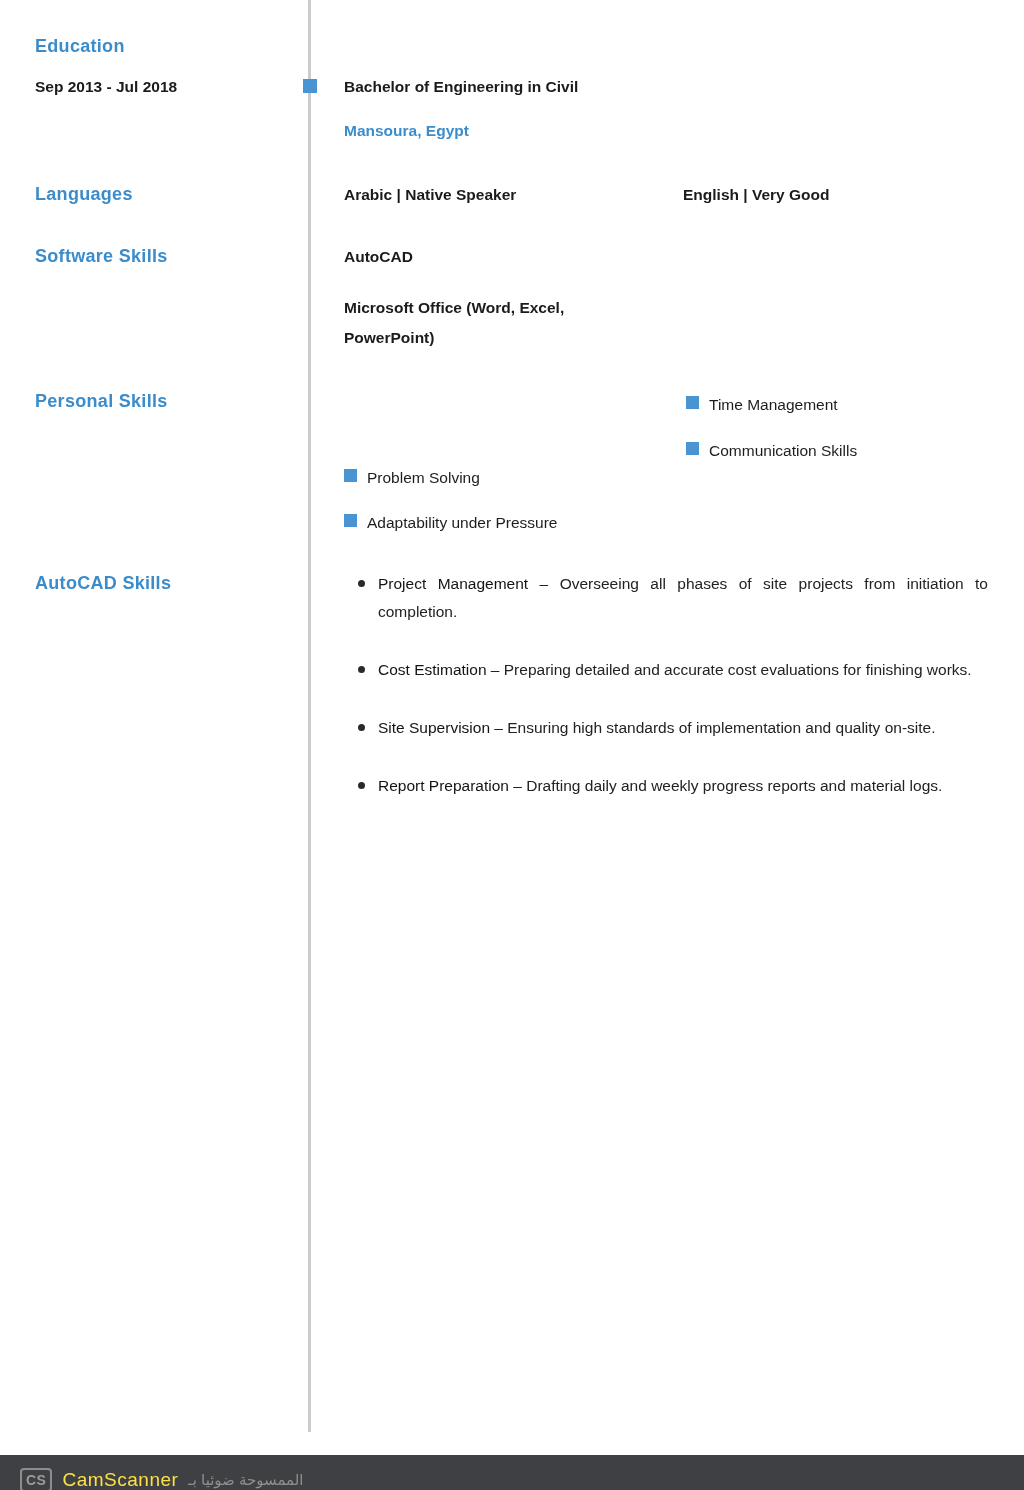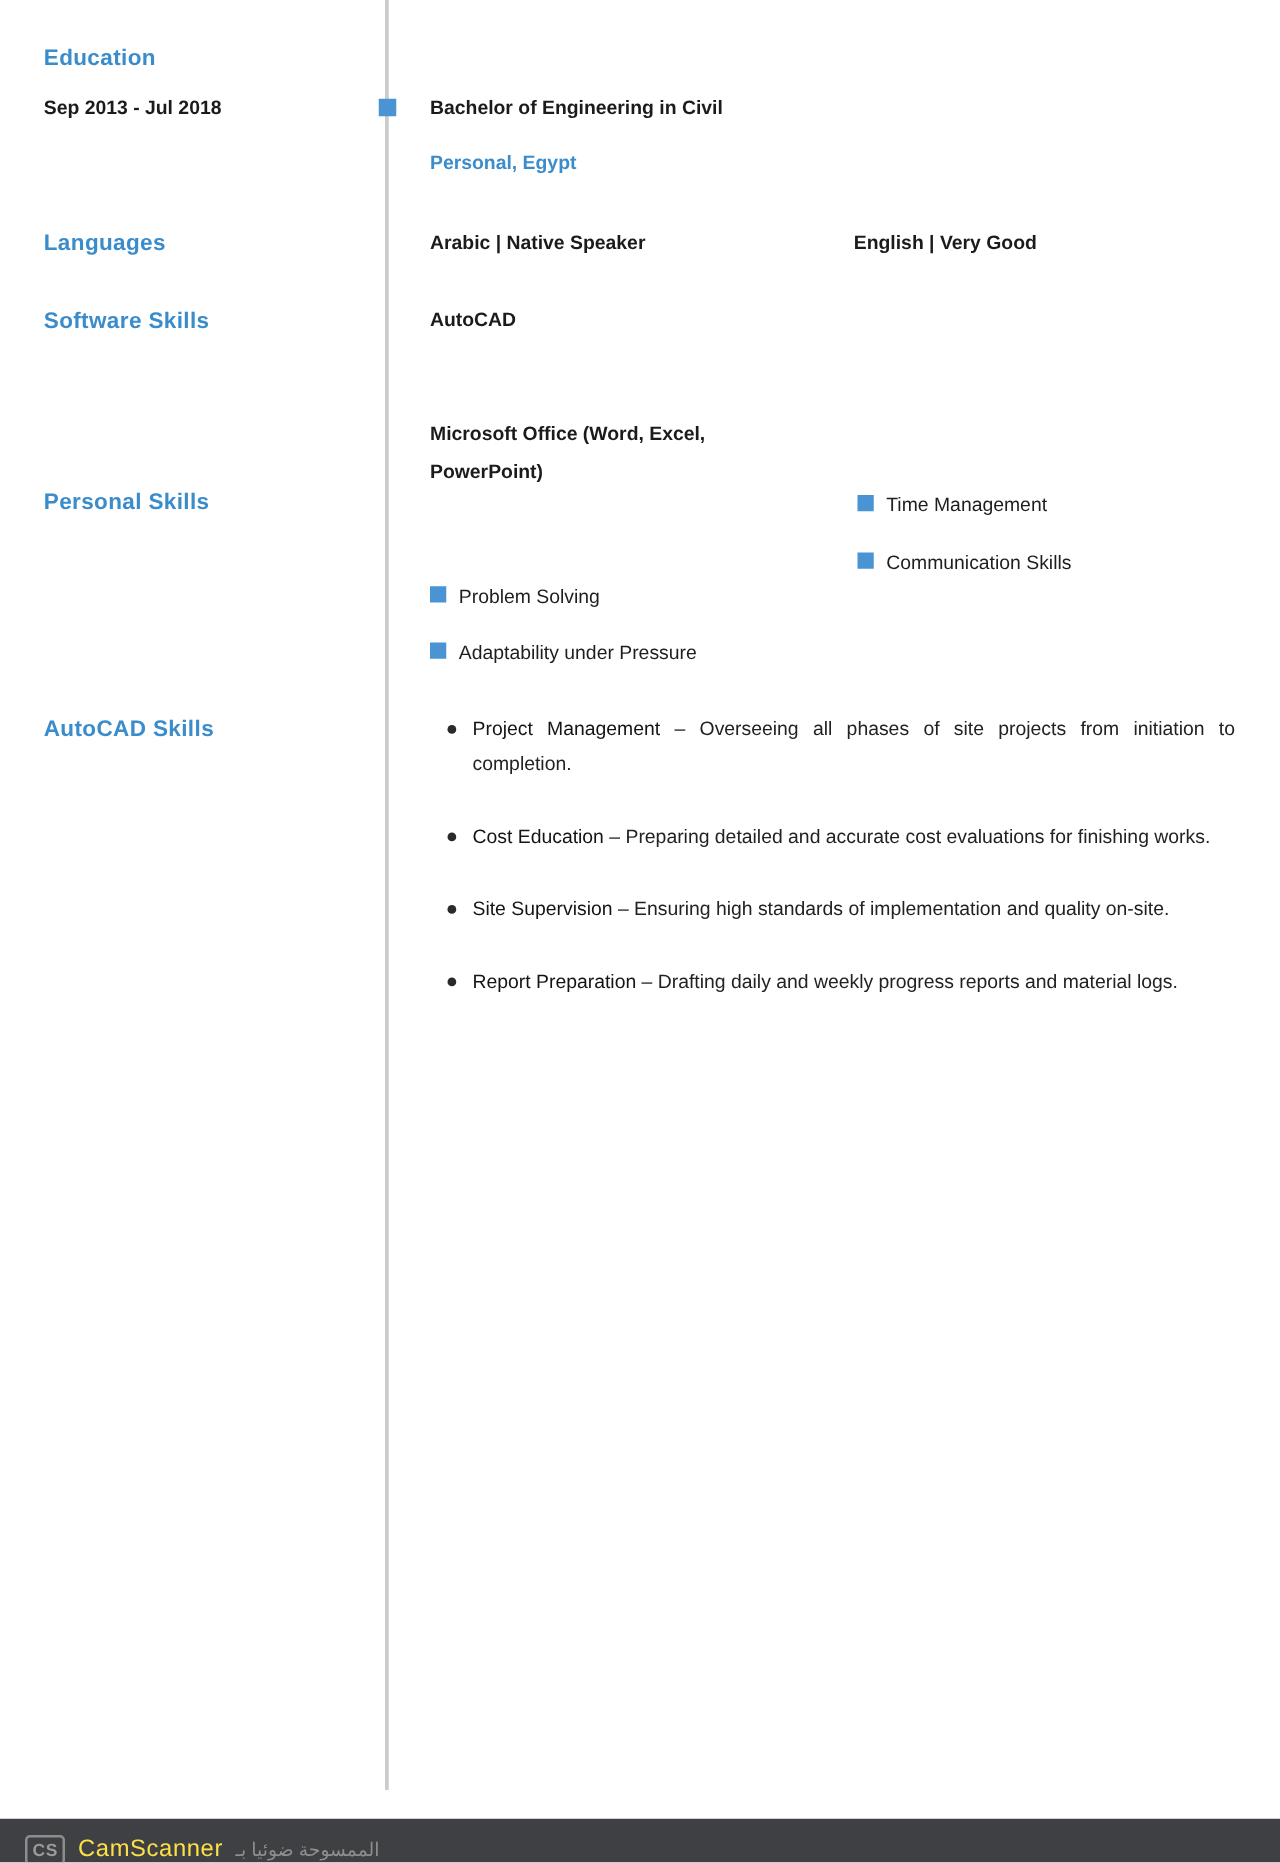--- a/index.html
+++ b/index.html
@@ -20,21 +20,21 @@
 
   .edu-date   { position:absolute; left:35px;  top:78px; }
   .edu-marker { position:absolute; left:303px; top:79px; width:14px; height:14px; background:#4a94d4; }
   .edu-degree { position:absolute; left:344px; top:78px; }
   .edu-loc    { position:absolute; left:344px; top:122px; font-weight:bold; font-size:15.5px; color:#3b8ccb; }
 
   .lang-arabic  { position:absolute; left:344px; top:186px; }
   .lang-english { position:absolute; left:683px; top:186px; }
 
   .sw-autocad { position:absolute; left:344px; top:248px; }
-  .sw-office  { position:absolute; left:344px; top:293px; width:275px; line-height:30px;margin-top:40px; }
+  .sw-office  { position:absolute; left:344px; top:293px; width:275px; line-height:30px; }
 
   .pskill { position:absolute; display:flex; gap:10px; font-size:15.5px; color:#1e1e1e; line-height:30px; }
   .pskill .sq { width:13px; height:13px; background:#4a94d4; flex:none; margin-top:6px; }
   .ps-1 { left:344px; top:389px; } .ps-1 .txt { width:180px; }
   .ps-2 { left:344px; top:463px; }
   .ps-3 { left:344px; top:508px; }
   .ps-4 { left:686px; top:390px; }
   .ps-5 { left:686px; top:436px; }
 
   .career-list { position:absolute; left:358px; top:570px; width:630px; }
@@ -54,21 +54,21 @@
 <body>
 
 <div class="page">
 
   <div class="divider"></div>
 
   <div class="heading h-education">Education</div>
   <div class="bold-dark edu-date">Sep 2013 - Jul 2018</div>
   <div class="edu-marker"></div>
   <div class="bold-dark edu-degree">Bachelor of Engineering in Civil</div>
-  <div class="edu-loc">Personal, Egypt</div>
+  <div class="edu-loc">Mansoura, Egypt</div>
 
   <div class="heading h-languages">Languages</div>
   <div class="bold-dark lang-arabic">Arabic | Native Speaker</div>
   <div class="bold-dark lang-english">English | Very Good</div>
 
   <div class="heading h-software">Software Skills</div>
   <div class="bold-dark sw-autocad">AutoCAD</div>
   <div class="bold-dark sw-office">Microsoft Office (Word, Excel, PowerPoint)</div>
 
   <div class="heading h-personal">Personal Skills</div>
@@ -92,21 +92,21 @@
 
   <div class="heading h-career">AutoCAD Skills</div>
 
   <div class="career-list">
     <div class="citem">
       <span class="dot"></span>
       <span class="ctext"><span class="ctitle">Project Management</span> <span>– Overseeing all phases of site projects from initiation to completion.</span></span>
     </div>
     <div class="citem">
       <span class="dot"></span>
-      <span class="ctext"><span class="ctitle">Cost Education</span> <span>– Preparing detailed and accurate cost evaluations for finishing works.</span></span>
+      <span class="ctext"><span class="ctitle">Cost Estimation</span> <span>– Preparing detailed and accurate cost evaluations for finishing works.</span></span>
     </div>
     <div class="citem">
       <span class="dot"></span>
       <span class="ctext"><span class="ctitle">Site Supervision</span> <span>– Ensuring high standards of implementation and quality on-site.</span></span>
     </div>
     <div class="citem">
       <span class="dot"></span>
       <span class="ctext"><span class="ctitle">Report Preparation</span> <span>– Drafting daily and weekly progress reports and material logs.</span></span>
     </div>
   </div>

